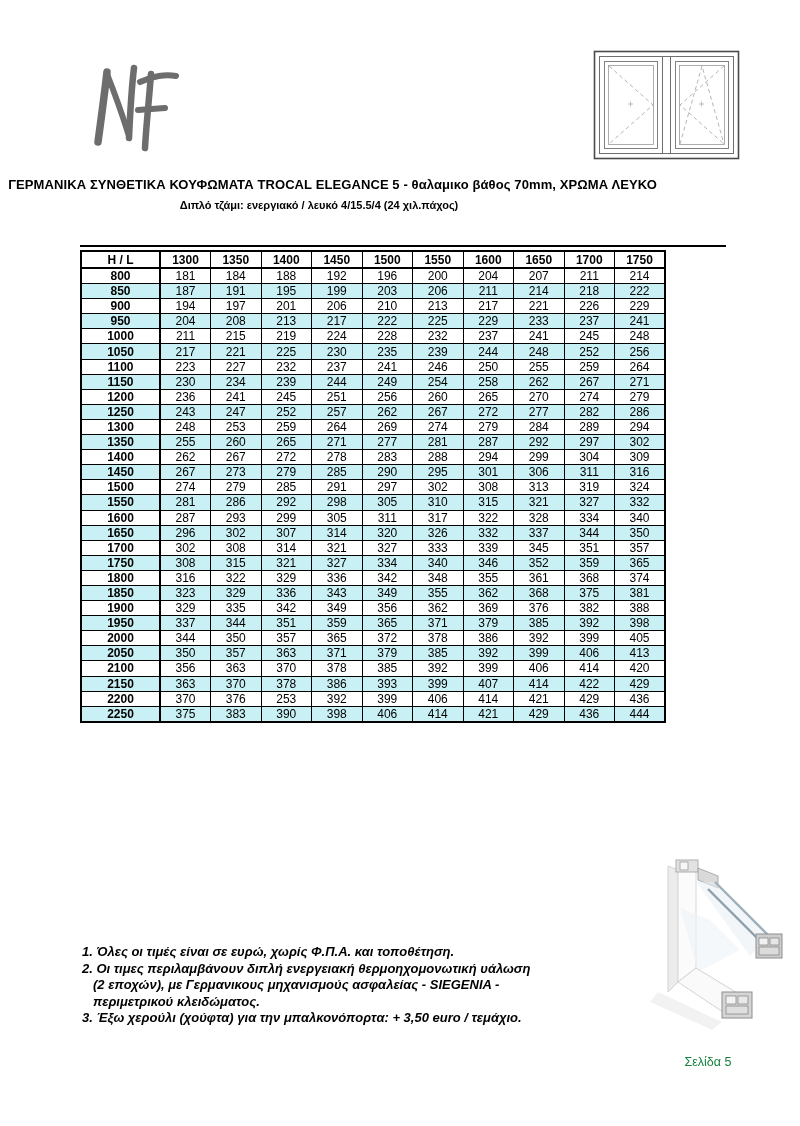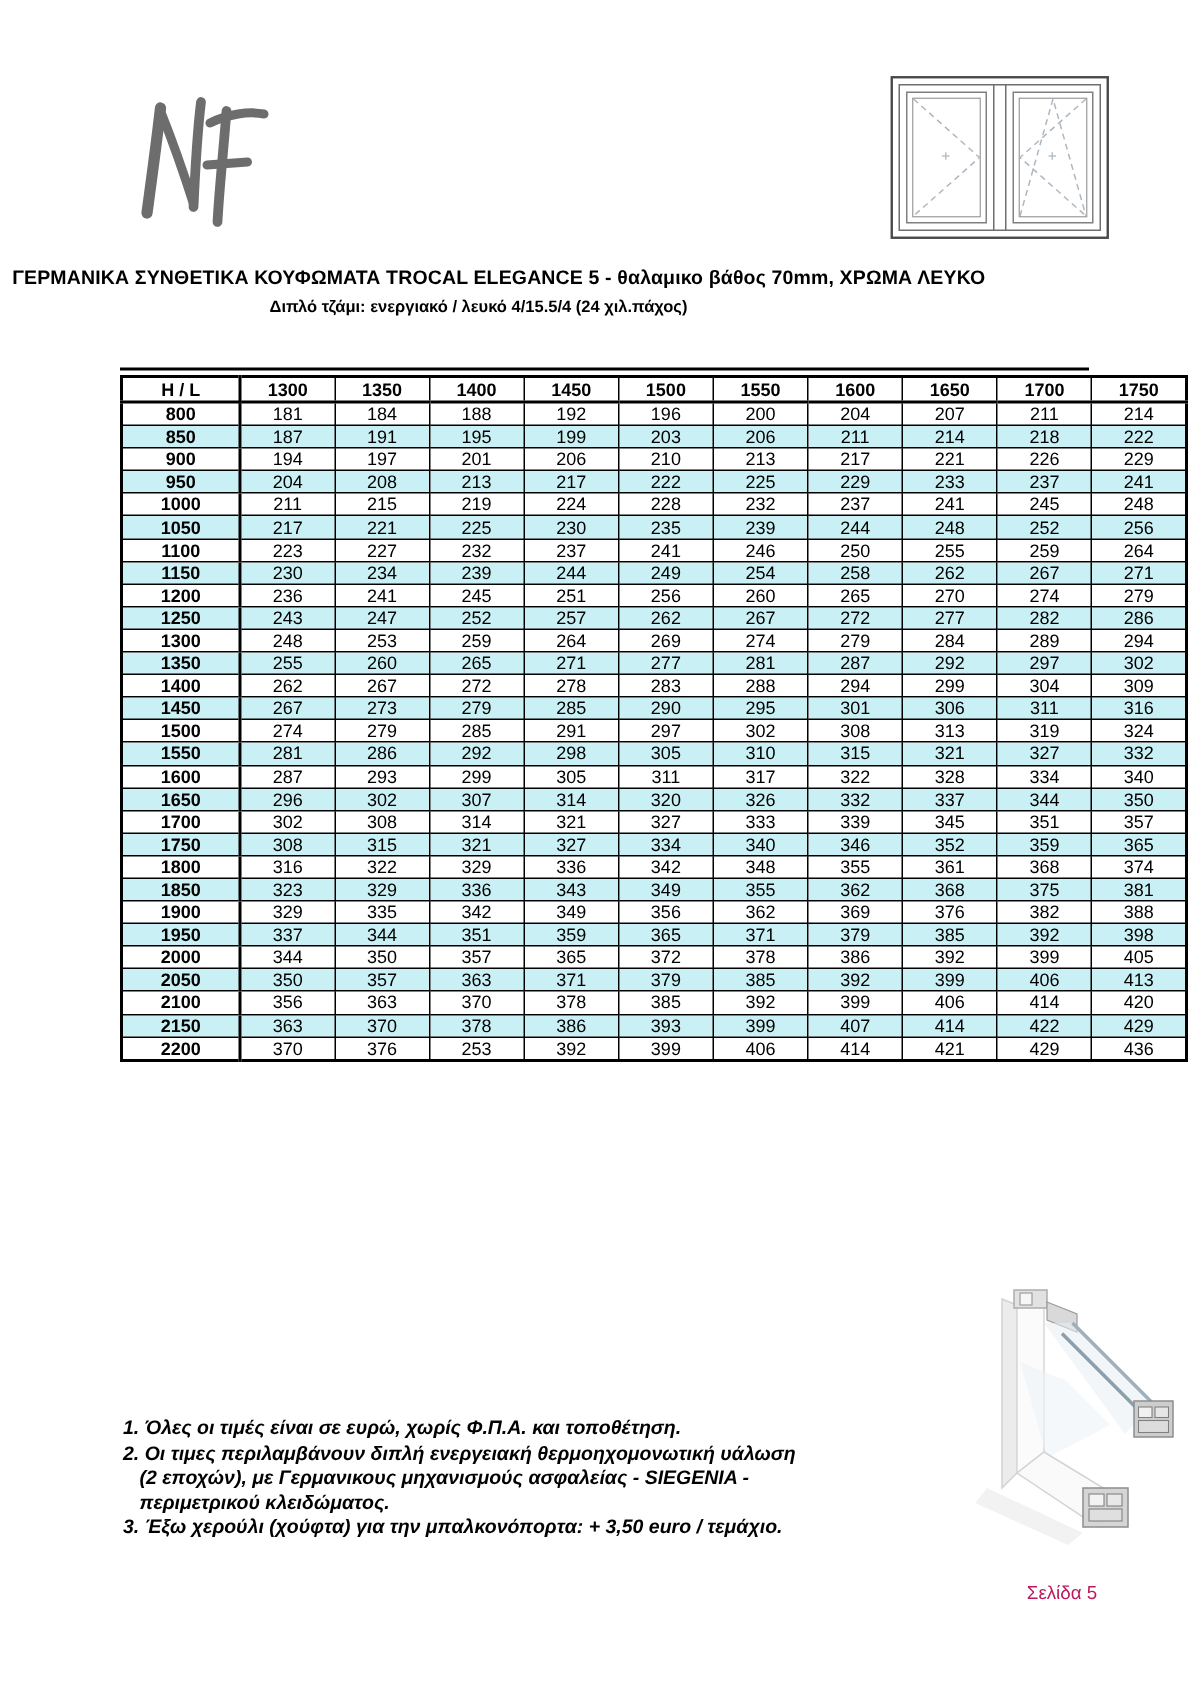--- a/index.html
+++ b/index.html
@@ -27,21 +27,21 @@
   .title2 {
     left: 0; top: 199px; width: 638px; text-align: center;
     font-size: 11px; font-weight: bold;
   }
 
   
   .table-top-rule { left: 80px; top: 245px; width: 646px; height: 2px; background: #000; }
   .table-wrap { left: 80px; top: 250px; }
   table.price {
     border-collapse: collapse; table-layout: fixed;
-    width: 712px; border: 2px solid #000;
+    width: 586px; border: 2px solid #000;
   }
   table.price th, table.price td {
     border: 1.5px solid #000;
     text-align: center; vertical-align: middle;
     padding: 0; height: 14.1px;
     font-size: 12px; line-height: 1;
     overflow: hidden; white-space: nowrap;
   }
   table.price thead th { font-weight: bold; height: 15px; border-bottom: 2px solid #000; }
   table.price th.hcol, table.price tbody th { font-weight: bold; border-right: 2px solid #000; }
@@ -54,21 +54,21 @@
     left: 82px; top: 944px; width: 540px;
     font-size: 13px; font-weight: bold; line-height: 16.5px;
   }
   .notes .line { white-space: nowrap; font-style: italic; }
   .notes .line.indent { padding-left: 11px; }
 
   
   .profile-photo { left: 618px; top: 852px; width: 178px; height: 182px; }
 
   
-  .footer { left: 648px; top: 1055px; width: 120px; text-align: center; font-size: 12.5px; color: #be185d; }
+  .footer { left: 648px; top: 1055px; width: 120px; text-align: center; font-size: 12.5px; color: #15803d; }
 </style>
 </head>
 <body>
 
 <div class="abs logo" aria-label="NF">
   <svg width="110" height="90" viewBox="0 0 110 90">
     <g fill="none" stroke="#6D6D6D" stroke-linecap="round" stroke-linejoin="round">
       <path d="M10,80 C13,58 17,28 19,10" stroke-width="7.5"></path>
       <path d="M19,12 C27,32 35,55 41,74" stroke-width="6"></path>
       <path d="M41,76 C42,54 44,22 46,6" stroke-width="6.5"></path>
@@ -504,20 +504,33 @@
           <td>370</td>
           <td>376</td>
           <td>253</td>
           <td>392</td>
           <td>399</td>
           <td>406</td>
           <td>414</td>
           <td>421</td>
           <td>429</td>
           <td>436</td>
+        </tr>
+        <tr class="alt">
+          <th>2250</th>
+          <td>375</td>
+          <td>383</td>
+          <td>390</td>
+          <td>398</td>
+          <td>406</td>
+          <td>414</td>
+          <td>421</td>
+          <td>429</td>
+          <td>436</td>
+          <td>444</td>
         </tr>
       </tbody>
     </table>
 </div>
 
 <div class="abs notes">
   <div class="line">1. Όλες οι τιμές είναι σε ευρώ, χωρίς Φ.Π.Α. και τοποθέτηση.</div>
   <div class="line">2. Οι τιμες περιλαμβάνουν διπλή ενεργειακή θερμοηχομονωτική υάλωση</div>
   <div class="line indent">(2 εποχών), με Γερμανικους μηχανισμούς ασφαλείας - SIEGENIA -</div>
   <div class="line indent">περιμετρικού κλειδώματος.</div>

